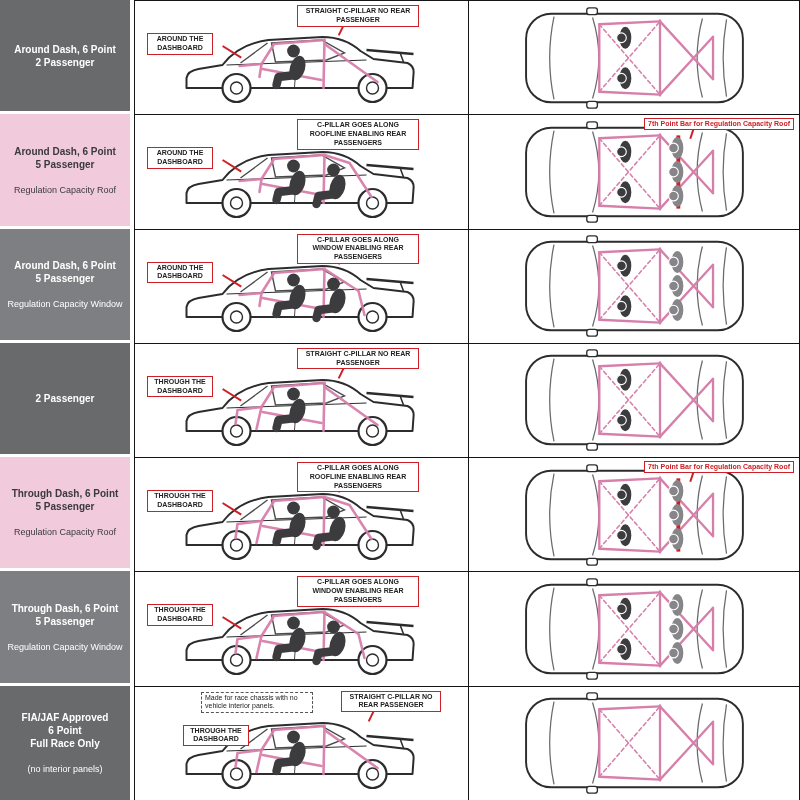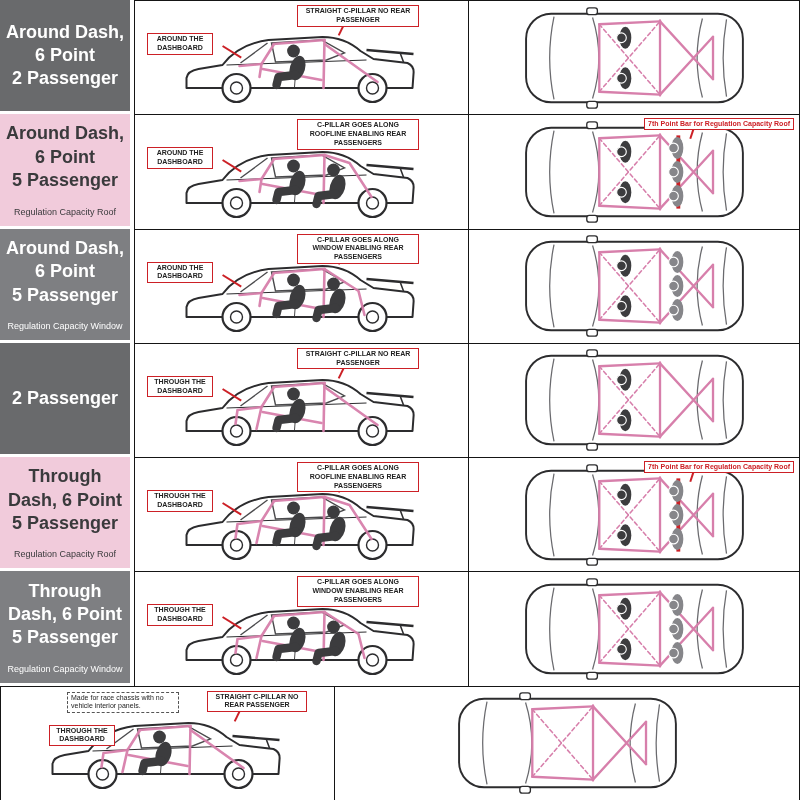--- a/index.html
+++ b/index.html
@@ -18,21 +18,21 @@
     margin-right: 4px;
     display: flex; flex-direction: column;
     justify-content: center; align-items: center;
     text-align: center; padding: 4px 6px;
     border-bottom: 3px solid #fff;
   }
   .row:last-child .label-cell { border-bottom: none; }
   .style-dark .label-cell { background: #696a6c; color: #fff; }
   .style-gray .label-cell { background: #7e7f82; color: #fff; }
   .style-pink .label-cell { background: #f1cbdb; color: #3a3a3c; }
-  .title-line { font-weight: bold; font-size: 18px; line-height: 1.3; }
+  .title-line { font-weight: bold; font-size: 10px; line-height: 1.3; }
   .label-sub { font-size: 9px; margin-top: 14px; line-height: 1.2; }
 
   
   .side-cell {
     flex: 0 0 335px; position: relative;
     border: 1px solid #151515; margin-bottom: -1px;
     display: flex; align-items: flex-end; justify-content: center;
     background: #fff; overflow: hidden;
   }
   .top-cell {
@@ -665,20 +665,28 @@
               <ellipse cx="170" cy="80" rx="6.2" ry="11.4" fill="#86868a"></ellipse>
               <circle cx="166" cy="80" r="5" fill="#86868a" stroke="#fff" stroke-width="1.2"></circle>
             </g>
           </svg>
         </div>
 
     </div>
   </div>
 
   <div class="row style-dark">
+    <div class="label-cell">
+      <div class="label-main">
+          <div class="title-line">FIA/JAF Approved</div>
+          <div class="title-line">6 Point</div>
+          <div class="title-line">Full Race Only</div>
+        </div>
+      <div class="label-sub">(no interior panels)</div>
+    </div>
     <div class="side-cell">
       <div class="side-svg">
           <svg viewBox="0 0 250 100" preserveAspectRatio="xMidYMax meet">
             <g fill="none" stroke="#2c2c2e" stroke-width="2" stroke-linejoin="round">
               <path d="M10,79 L10,69 Q11,62 22,60 L46,56 Q62,35 92,31 L146,28 Q168,28 184,42 L197,50 L231,54 Q238,57 237,65 L236,79 Z" fill="#fff"></path>
               <path d="M190,41 L237,45" stroke-width="2.4"></path>
               <path d="M224,45 L227,53" stroke-width="1.6"></path>
               <path d="M50,56 L190,51" stroke-width="1"></path>
             </g>
             <polygon points="95,34 145,31 168,44 150,51 99,53" fill="#fff" stroke="#4a4a4c" stroke-width="1.4"></polygon>

